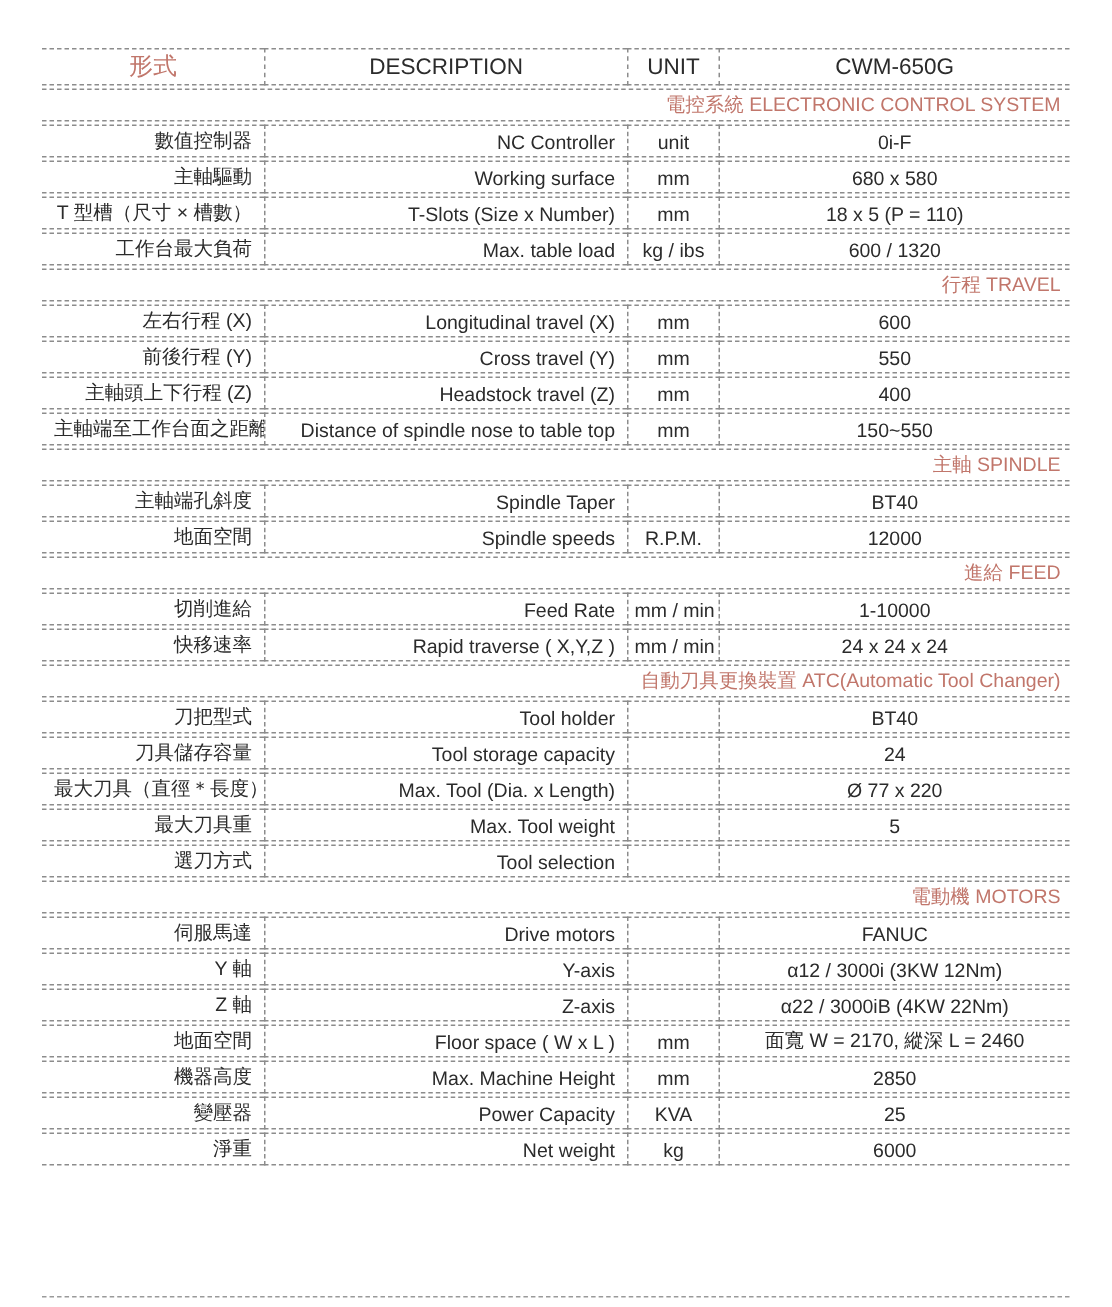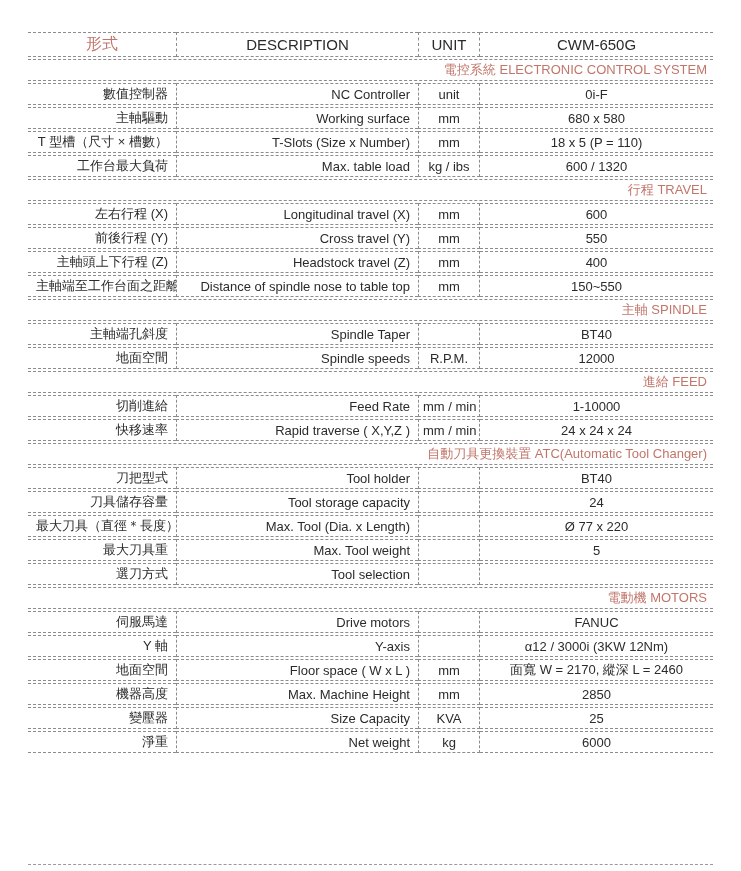--- a/index.html
+++ b/index.html
@@ -220,34 +220,40 @@
           <td class="unit vl vr"></td>
           <td class="value">FANUC</td>
         </tr>
         <tr>
           <td class="name">Y 軸</td>
           <td class="desc vl">Y-axis</td>
           <td class="unit vl vr"></td>
           <td class="value">α12 / 3000i (3KW 12Nm)</td>
         </tr>
         <tr>
+          <td class="name">Z 軸</td>
+          <td class="desc vl">Z-axis</td>
+          <td class="unit vl vr"></td>
+          <td class="value">α22 / 3000iB (4KW 22Nm)</td>
+        </tr>
+        <tr>
           <td class="name">地面空間</td>
           <td class="desc vl">Floor space ( W x L )</td>
           <td class="unit vl vr">mm</td>
           <td class="value">面寬 W = 2170, 縱深 L = 2460</td>
         </tr>
         <tr>
           <td class="name">機器高度</td>
           <td class="desc vl">Max. Machine Height</td>
           <td class="unit vl vr">mm</td>
           <td class="value">2850</td>
         </tr>
         <tr>
           <td class="name">變壓器</td>
-          <td class="desc vl">Size Capacity</td>
+          <td class="desc vl">Power Capacity</td>
           <td class="unit vl vr">KVA</td>
           <td class="value">25</td>
         </tr>
         <tr>
           <td class="name">淨重</td>
           <td class="desc vl">Net weight</td>
           <td class="unit vl vr">kg</td>
           <td class="value">6000</td>
         </tr>
       </tbody>

